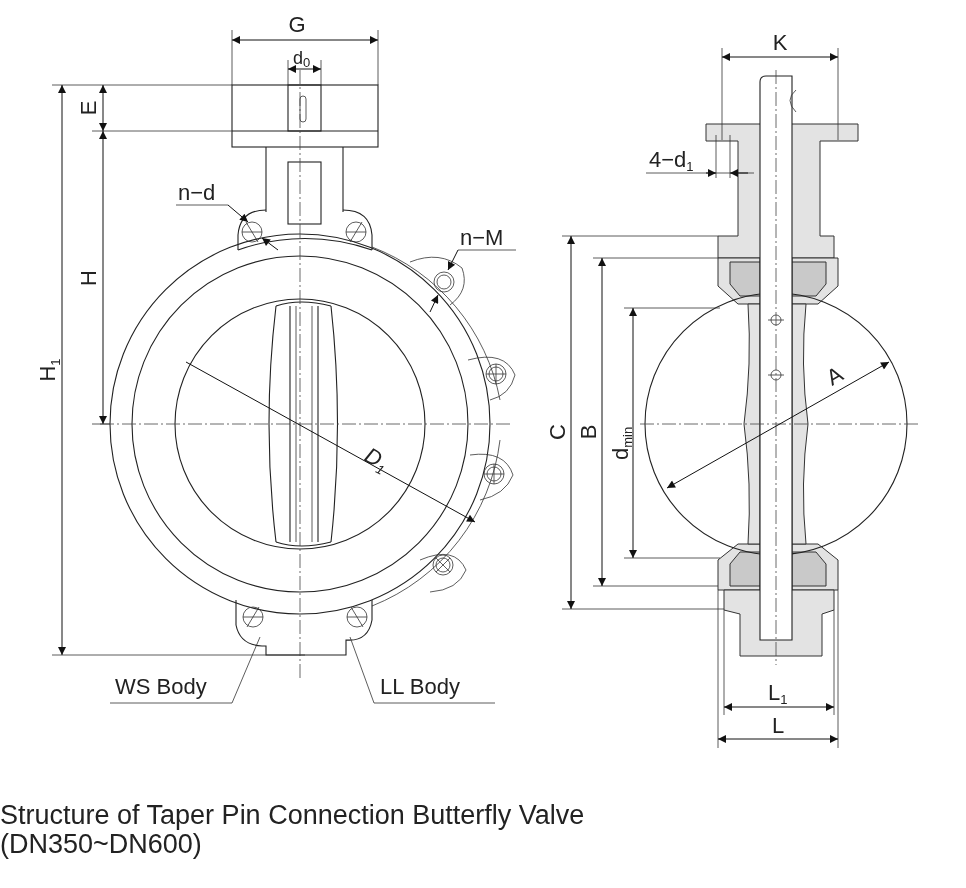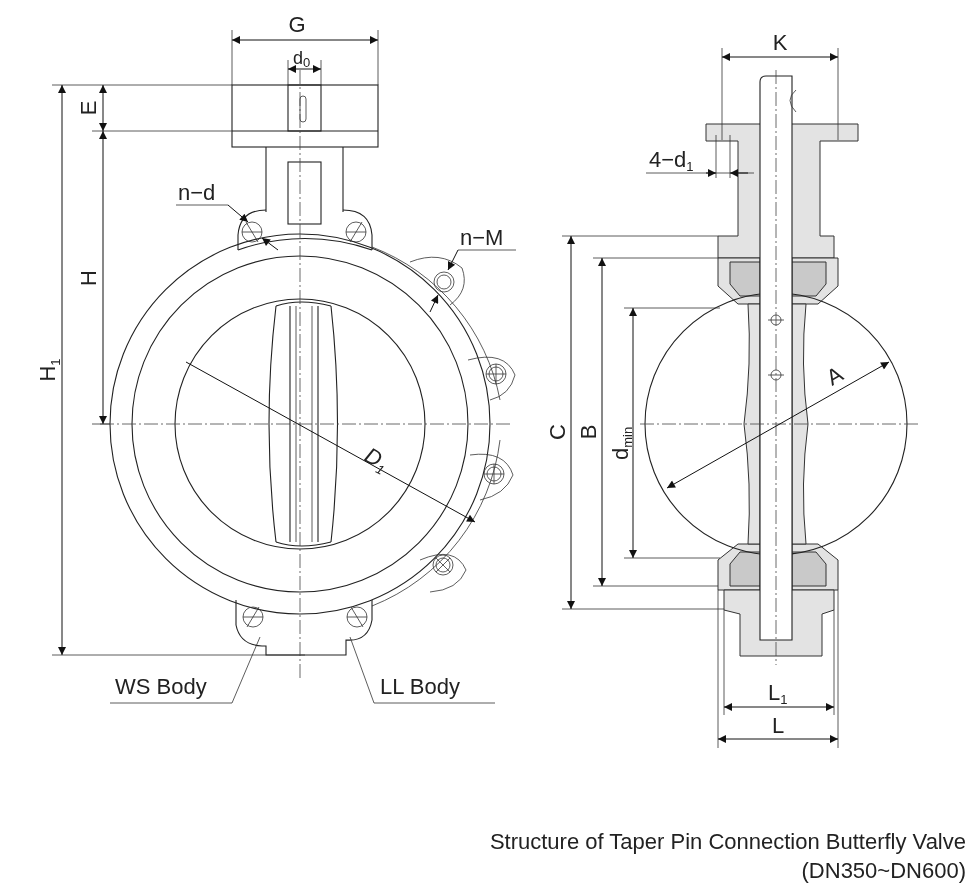--- a/index.html
+++ b/index.html
@@ -6,21 +6,21 @@
   body { width:966px; height:888px; position:relative; overflow:hidden; font-family:"Liberation Sans", sans-serif; }
   svg { position:absolute; left:0; top:0; }
   .ln { stroke:#222; stroke-width:1.1; fill:none; }
   .thin { stroke:#333; stroke-width:0.8; fill:none; }
   .cl { stroke:#444; stroke-width:0.8; fill:none; stroke-dasharray:14 3 2 3; }
   .dim { stroke:#111; stroke-width:1; fill:none; }
   .lbl { font-family:"Liberation Sans", sans-serif; font-size:22px; fill:#222; }
   .sub { font-size:13px; }
   .shade { fill:#e3e3e3; stroke:#333; stroke-width:1; }
   .shade2 { fill:#c9c9c9; stroke:#333; stroke-width:1; }
-  .caption { position:absolute; left:0; width:966px; text-align:right; color:#222; font-family:"Liberation Sans", sans-serif; font-size:22px;margin-top:29px; }
+  .caption { position:absolute; left:0; width:966px; text-align:left; color:#222; font-family:"Liberation Sans", sans-serif; font-size:27px; }
   #cap1 { top:800px; }
   #cap2 { top:829px; }
 </style>
 </head>
 <body>
 
 <svg width="966" height="888" viewBox="0 0 966 888">
   <defs>
     <marker id="ar" viewBox="0 0 10 10" refX="10" refY="5" markerWidth="12" markerHeight="8" orient="auto-start-reverse" markerUnits="userSpaceOnUse">
       <path d="M0,0 L10,5 L0,10 z" fill="#111"></path>

